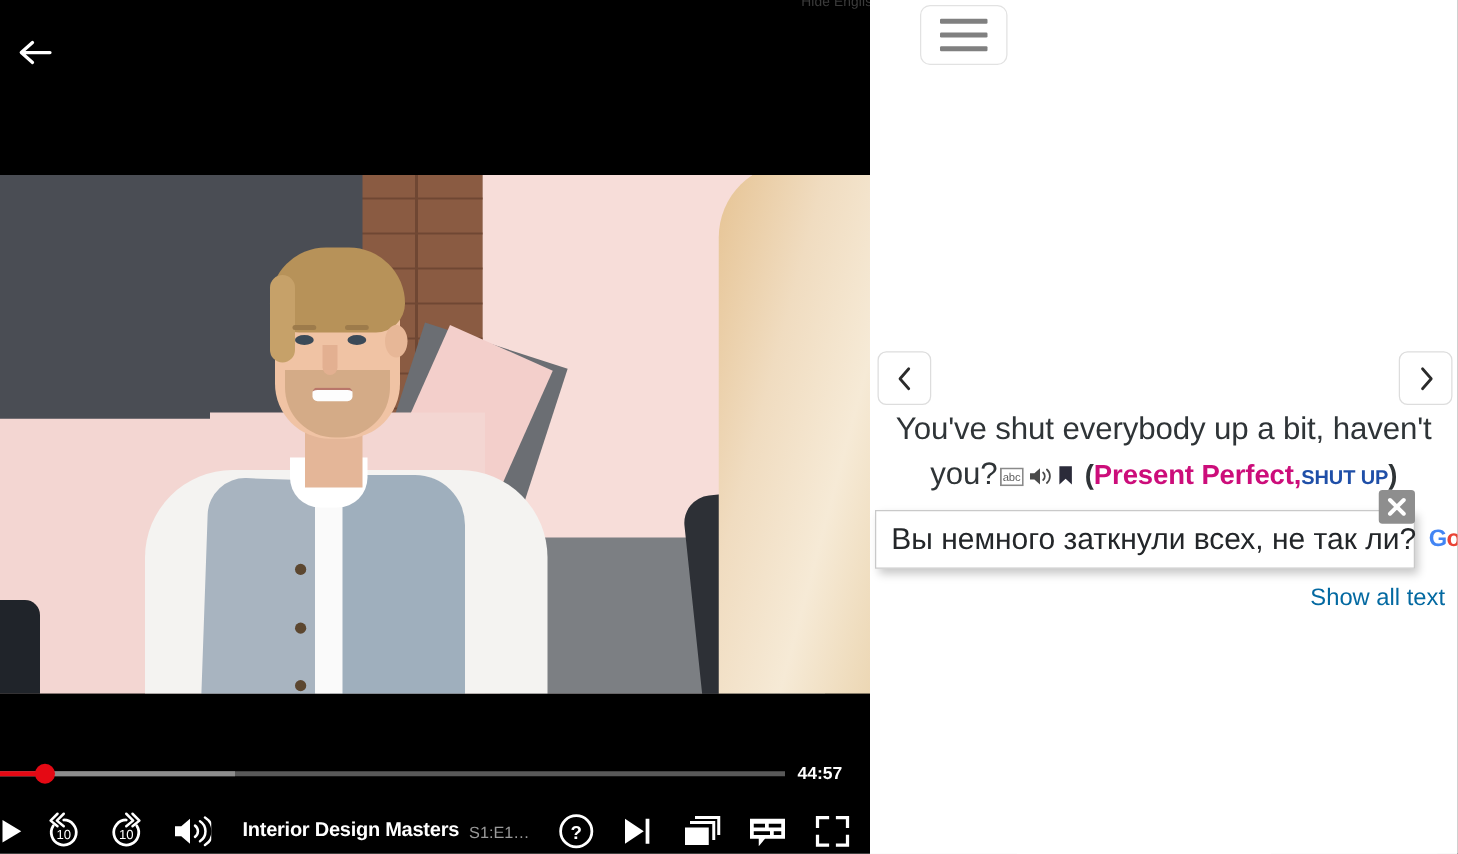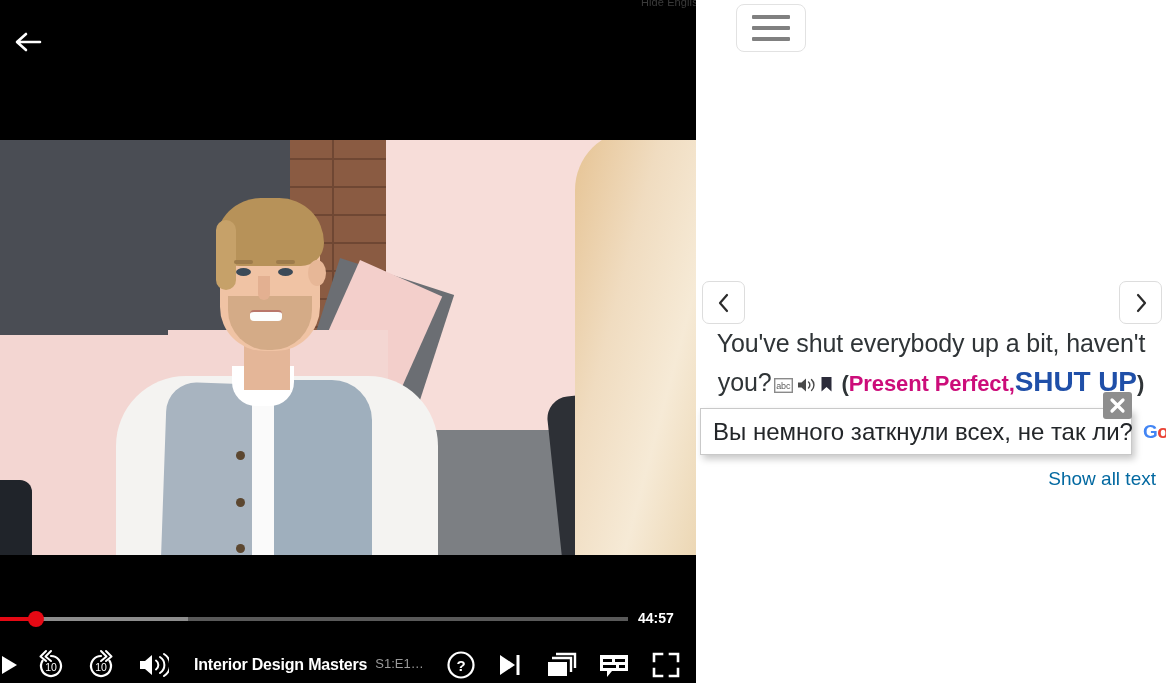--- a/index.html
+++ b/index.html
@@ -297,21 +297,21 @@
   .ctrl {
     height: 44px;
     display: flex; align-items: center; justify-content: center;
     color: #ffffff;
     cursor: pointer;
     flex: none;
   }
   .ctrl svg { display: block; }
 
   .now-playing {
-    display: flex; align-items: flex-start; gap: 8px;
+    display: flex; align-items: center; gap: 8px;
     margin-left: 14px; margin-right: 14px;
     white-space: nowrap;
     overflow: hidden;
   }
   .np-title {
     font-size: 16px; font-weight: bold; color: #ffffff;
     letter-spacing: -.2px;
   }
   .np-ep {
     font-size: 13px; color: #9a9a9a;
@@ -374,21 +374,21 @@
   .sub-line { display: block; }
   .inline-icon {
     display: inline-block;
     vertical-align: -2px;
     margin: 0 2px;
     cursor: pointer;
   }
   .kw-paren { color: #2f3437; font-weight: bold; font-size: 22px; }
   .kw-magenta { color: #cc0d7a; font-weight: bold; font-size: 22px; }
   .kw-comma { color: #cc0d7a; font-weight: bold; font-size: 22px; }
-  .kw-blue { color: #1f4fa8; font-weight: bold; font-size: 28px; }
+  .kw-blue { color: #1f4fa8; font-weight: bold; font-size: 16px; }
 
   .translate-pop {
     position: absolute;
     left: 4px; top: 408px;
     width: 432px; height: 47px;
     background: #ffffff;
     border: 1px solid #c9c9c9;
     box-shadow: 3px 4px 7px rgba(0,0,0,.22);
     display: flex; align-items: center;
     padding: 0 12px;

